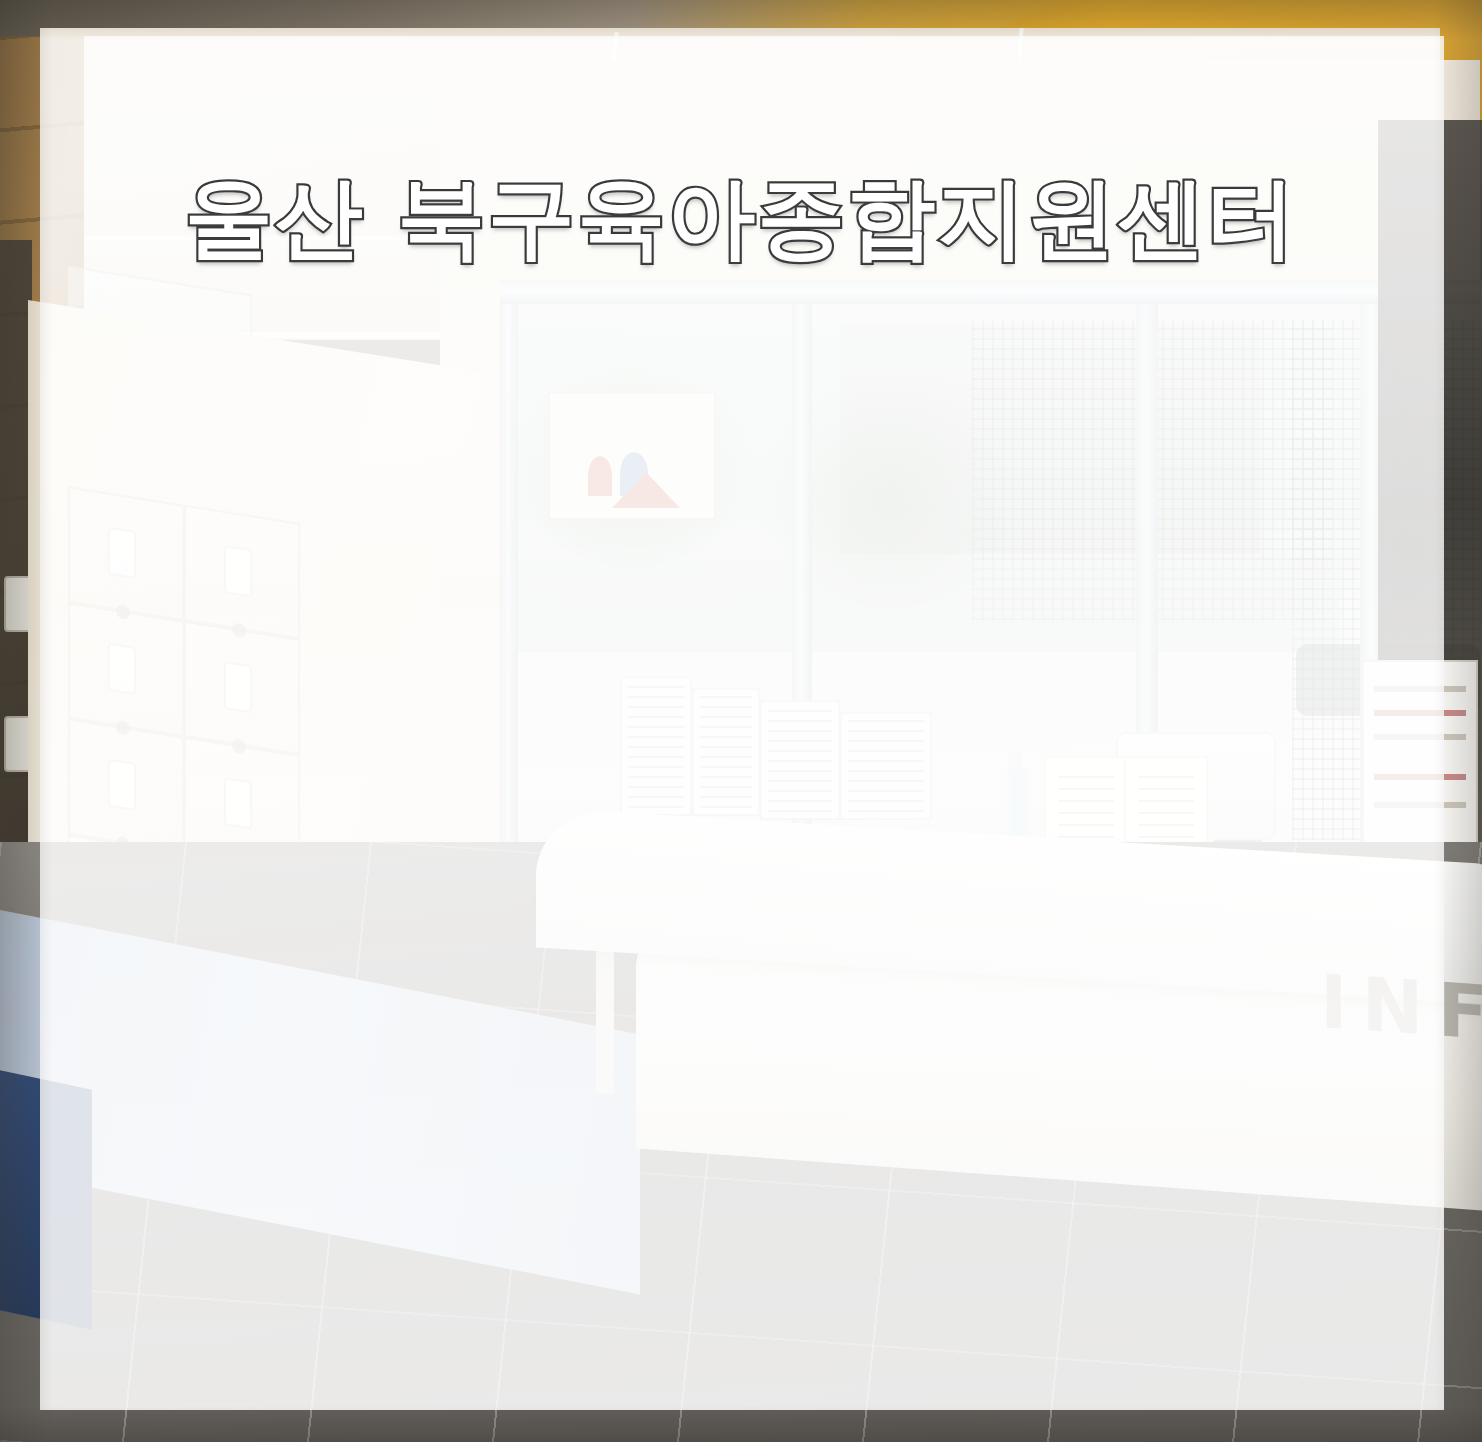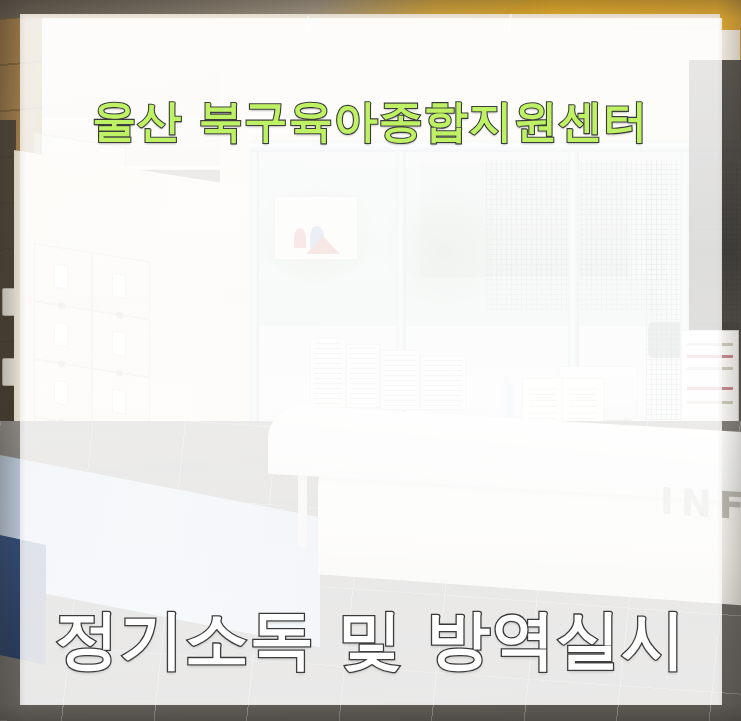--- a/index.html
+++ b/index.html
@@ -363,25 +363,25 @@
   }
 
   .kr {
     font-family: "DejaVu Sans", "Liberation Sans", sans-serif;
     font-weight: 700;
     white-space: nowrap;
     position: absolute;
   }
 
   .title-line {
-    left: 0; right: 0; top: 92px;
+    left: 0; right: 0; top: 80px;
     text-align: center;
     font-size: 44px;
     letter-spacing: 1px;
-    color: #bef264;
+    color: #ffffff;
     -webkit-text-stroke: 2.2px #3a3a3a;
     paint-order: stroke fill;
     text-shadow:
       0 2px 2px rgba(70,70,70,.35);
   }
 
   .month-line {
     left: 0; right: 0; top: 228px;
     text-align: center;
     font-size: 205px;
@@ -551,16 +551,15 @@
   </div>
 
   <div class="wash"></div>
   <div class="wash-soft"></div>
   <div class="edge-shade"></div>
 
   <div class="text-layer">
     <div class="kr title-line">울산 북구육아종합지원센터</div>
 
 
-    <div class="kr bottom-line">정기소독 및 방역실시</div>
   </div>
 
 </div>
 
 </body></html>

